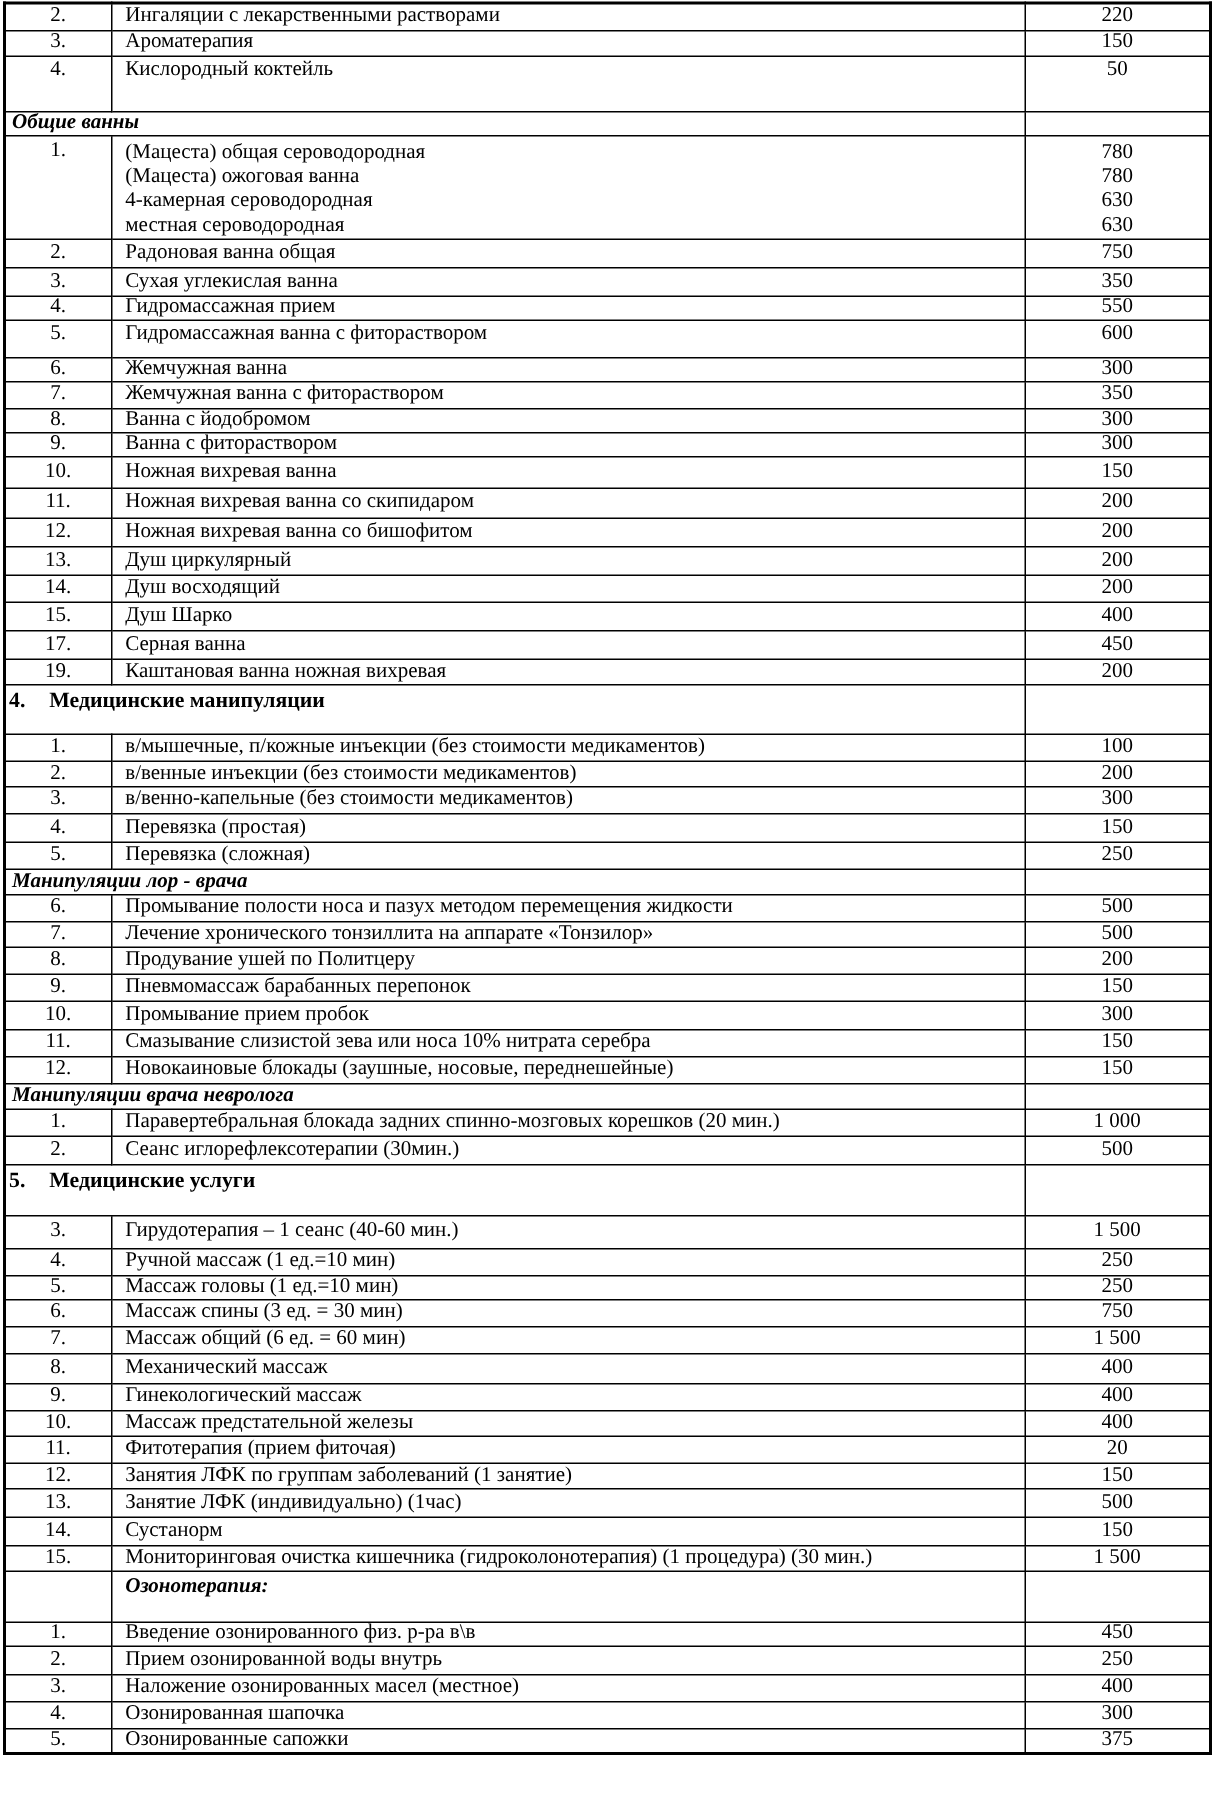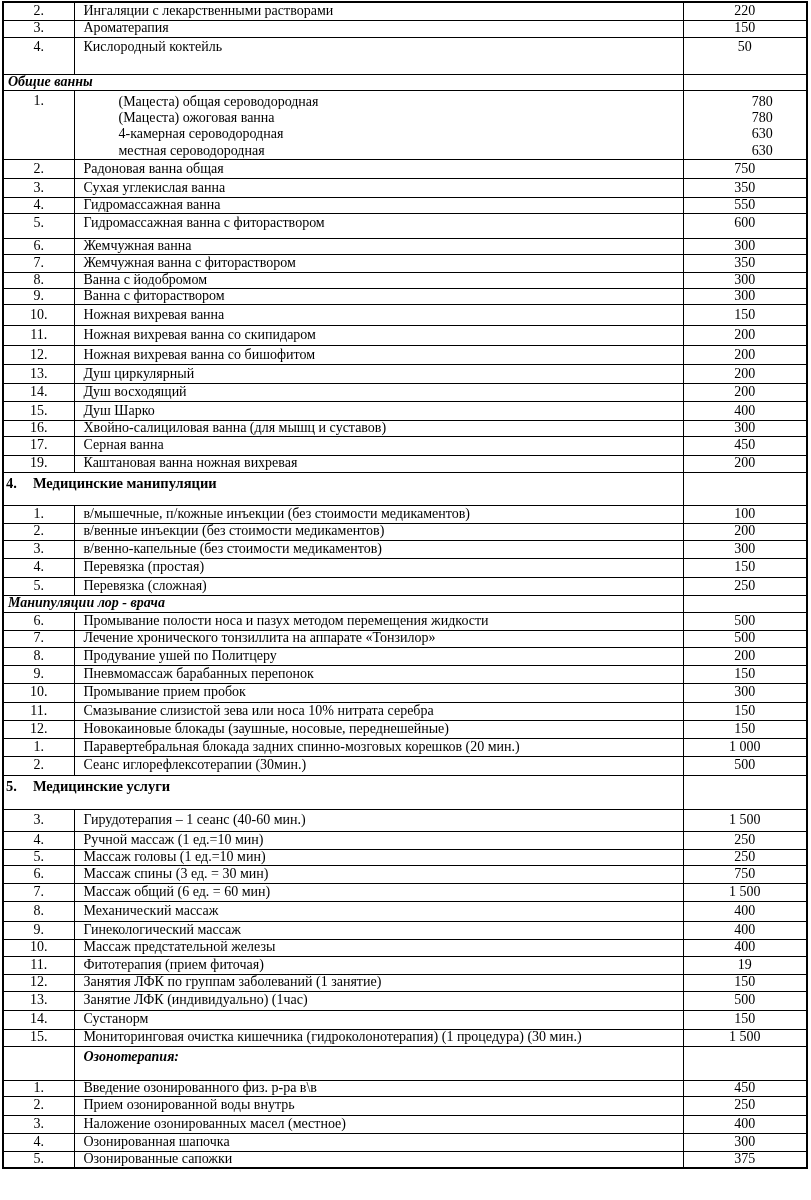--- a/index.html
+++ b/index.html
@@ -32,21 +32,21 @@
   td.merged-title{
     font-weight:bold;vertical-align:top;
     padding-top:3px;font-size:14.5px;
   }
   td.merged-title .title-label{margin-left:16px;}
   td.subgroup-label{
     font-weight:bold;font-style:italic;
     vertical-align:top;padding-top:3px;
   }
   tr.row-multi td{vertical-align:top;padding-top:3px;}
-  tr.row-multi .line{line-height:16.4px;margin-left:35px;}
+  tr.row-multi .line{line-height:16.4px;}
 </style>
 </head>
 <body>
 
 <table class="price">
   <colgroup>
     <col style="width:71px">
     <col style="width:609px">
     <col style="width:124px">
   </colgroup>
@@ -90,21 +90,21 @@
         <td class="name">Радоновая ванна общая</td>
         <td class="price">750</td>
       </tr>
       <tr class="row-item" style="height: 19px;">
         <td class="num">3.</td>
         <td class="name">Сухая углекислая ванна</td>
         <td class="price">350</td>
       </tr>
       <tr class="row-item" style="height: 16px;">
         <td class="num">4.</td>
-        <td class="name">Гидромассажная ванна</td>
+        <td class="name">Гидромассажная прием</td>
         <td class="price">550</td>
       </tr>
       <tr class="row-item valign-top" style="height: 25px;">
         <td class="num">5.</td>
         <td class="name">Гидромассажная ванна с фитораствором</td>
         <td class="price">600</td>
       </tr>
       <tr class="row-item" style="height: 16px;">
         <td class="num">6.</td>
         <td class="name">Жемчужная ванна</td>
@@ -148,25 +148,20 @@
       <tr class="row-item" style="height: 18px;">
         <td class="num">14.</td>
         <td class="name">Душ восходящий</td>
         <td class="price">200</td>
       </tr>
       <tr class="row-item" style="height: 19px;">
         <td class="num">15.</td>
         <td class="name">Душ Шарко</td>
         <td class="price">400</td>
       </tr>
-      <tr class="row-item" style="height: 15px;">
-        <td class="num">16.</td>
-        <td class="name">Хвойно-салициловая ванна (для мышц и суставов)</td>
-        <td class="price">300</td>
-      </tr>
       <tr class="row-item" style="height: 19px;">
         <td class="num">17.</td>
         <td class="name">Серная ванна</td>
         <td class="price">450</td>
       </tr>
       <tr class="row-item" style="height: 17px;">
         <td class="num">19.</td>
         <td class="name">Каштановая ванна ножная вихревая</td>
         <td class="price">200</td>
       </tr>
@@ -231,20 +226,24 @@
       <tr class="row-item" style="height: 18px;">
         <td class="num">11.</td>
         <td class="name">Смазывание слизистой зева или носа 10% нитрата серебра</td>
         <td class="price">150</td>
       </tr>
       <tr class="row-item" style="height: 18px;">
         <td class="num">12.</td>
         <td class="name">Новокаиновые блокады (заушные, носовые, переднешейные)</td>
         <td class="price">150</td>
       </tr>
+      <tr class="row-group" style="height: 17px;">
+        <td class="merged-group" colspan="2">Манипуляции врача невролога</td>
+        <td class="price"></td>
+      </tr>
       <tr class="row-item" style="height: 18px;">
         <td class="num">1.</td>
         <td class="name">Паравертебральная блокада задних спинно-мозговых корешков (20 мин.)</td>
         <td class="price">1 000</td>
       </tr>
       <tr class="row-item" style="height: 19px;">
         <td class="num">2.</td>
         <td class="name">Сеанс иглорефлексотерапии (30мин.)</td>
         <td class="price">500</td>
       </tr>
@@ -288,21 +287,21 @@
         <td class="price">400</td>
       </tr>
       <tr class="row-item" style="height: 17px;">
         <td class="num">10.</td>
         <td class="name">Массаж предстательной железы</td>
         <td class="price">400</td>
       </tr>
       <tr class="row-item" style="height: 18px;">
         <td class="num">11.</td>
         <td class="name">Фитотерапия (прием фиточая)</td>
-        <td class="price">19</td>
+        <td class="price">20</td>
       </tr>
       <tr class="row-item" style="height: 17px;">
         <td class="num">12.</td>
         <td class="name">Занятия ЛФК по группам заболеваний (1 занятие)</td>
         <td class="price">150</td>
       </tr>
       <tr class="row-item" style="height: 19px;">
         <td class="num">13.</td>
         <td class="name">Занятие ЛФК (индивидуально) (1час)</td>
         <td class="price">500</td>

